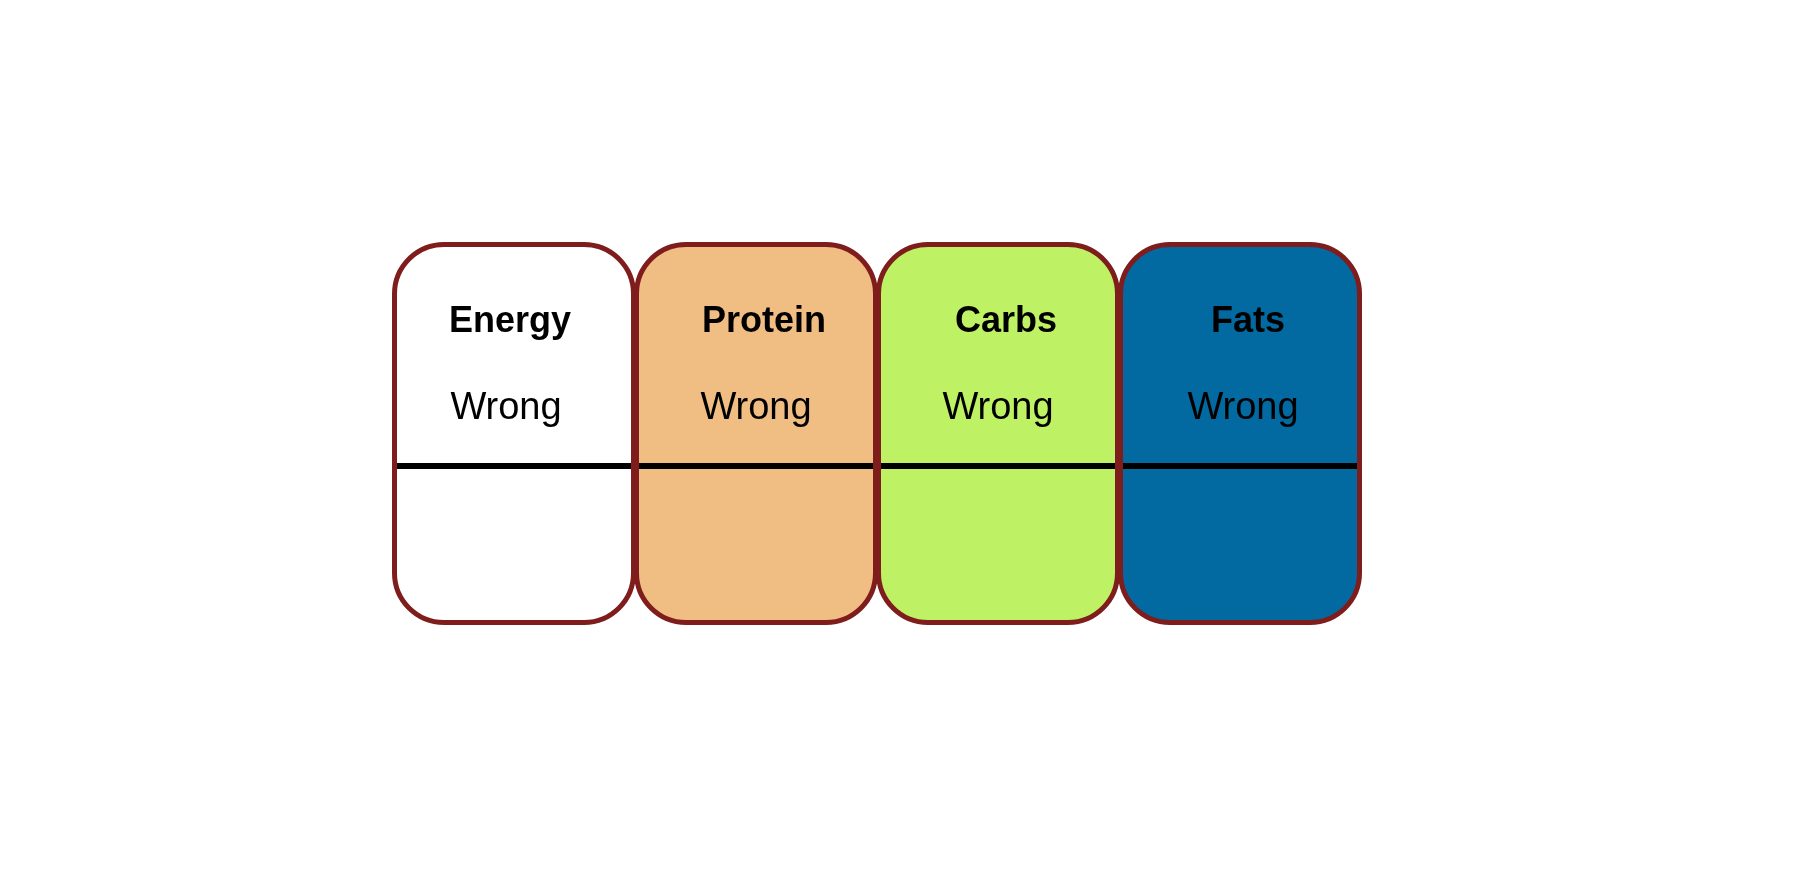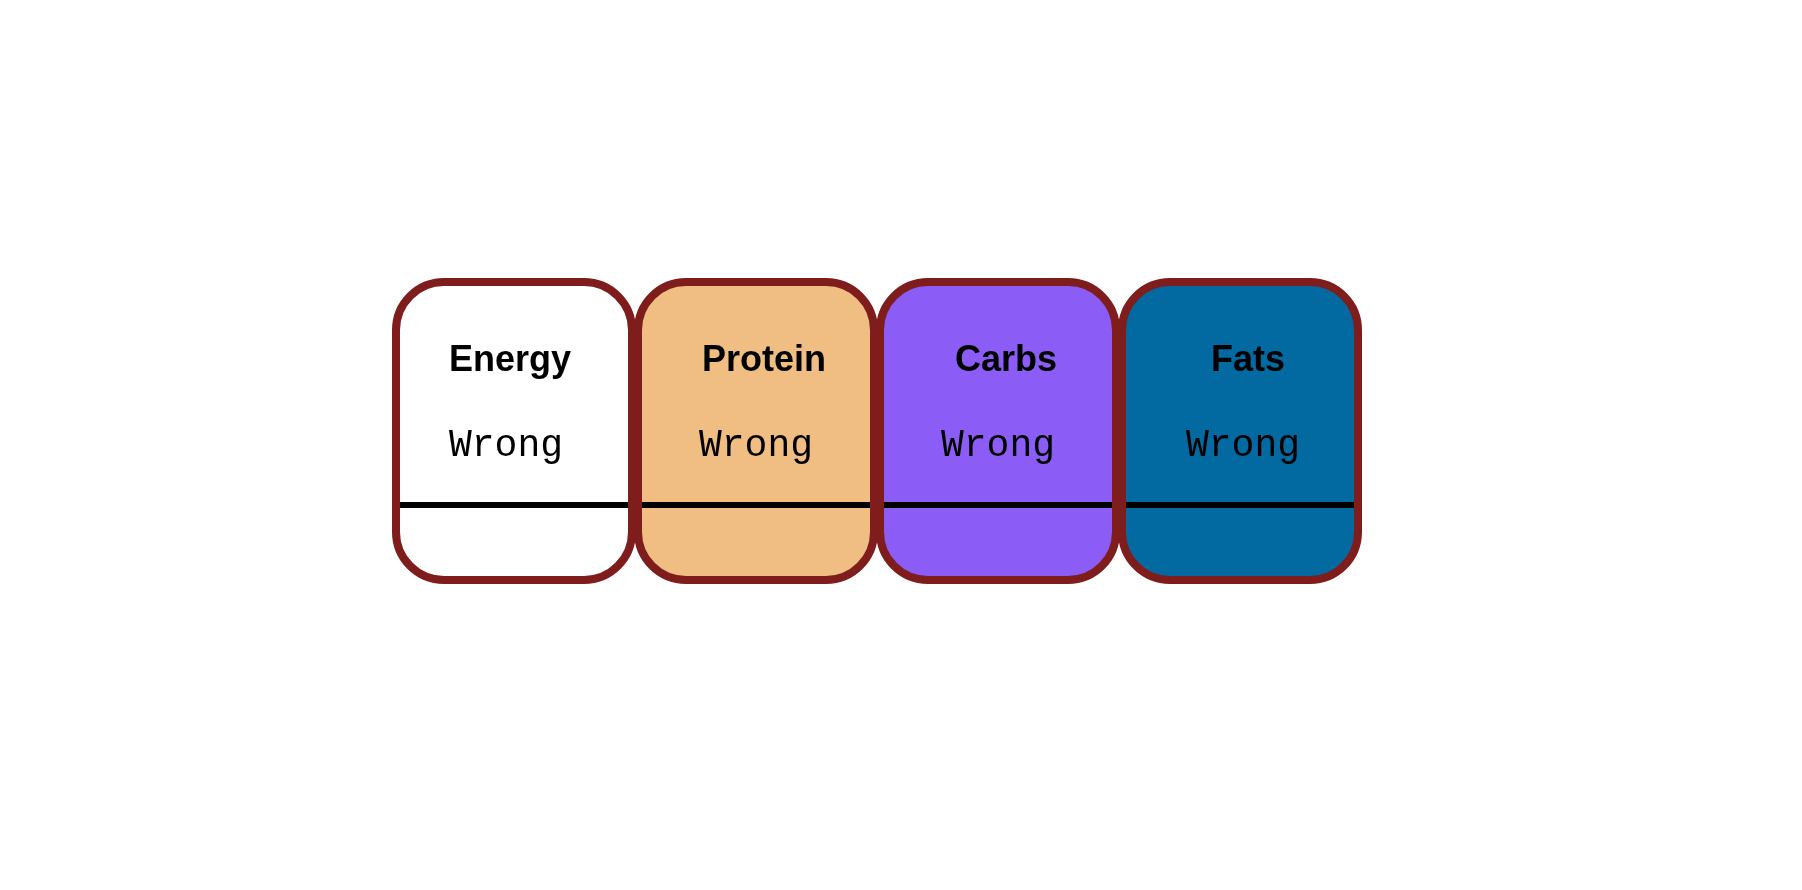--- a/index.html
+++ b/index.html
@@ -1,40 +1,40 @@
 <!DOCTYPE html>
 <html><head>
 <meta charset="utf-8">
 <style>
   html, body { margin:0; padding:0; background:#ffffff; }
   body { width:1802px; height:890px; position:relative; overflow:hidden; font-family:"Liberation Sans", sans-serif; }
   .cards { position:absolute; left:392px; top:242px; display:flex; }
   .card {
-    position:relative; width:244px; height:306px; box-sizing:border-box;
-    border:8px solid #7f1d1d; border-radius:52px; margin-right:-2px; overflow:hidden;margin-top:36px;
+    position:relative; width:244px; height:383px; box-sizing:border-box;
+    border:5px solid #7f1d1d; border-radius:52px; margin-right:-2px; overflow:hidden;
   }
   .card .divider { position:absolute; left:0; right:0; top:216px; height:6px; background:#000; }
   .card .title { position:absolute; left:16px; right:0; top:52px; text-align:center; font-weight:bold; font-size:36px; color:#000; }
-  .card .value { position:absolute; left:0; right:0; top:138px; text-align:center; font-size:38px; color:#000;font-family:Liberation Mono, monospace; }
+  .card .value { position:absolute; left:0; right:0; top:138px; text-align:center; font-size:38px; color:#000; }
 </style>
 </head>
 <body>
 
 <div class="cards">
   <div class="card" style="background:#ffffff;">
     <div class="title" style="left:-8px;">Energy</div>
     <div class="value" style="left:-16px;">Wrong</div>
     <div class="divider"></div>
   </div>
   <div class="card" style="background:#f0bd83;">
     <div class="title">Protein</div>
     <div class="value">Wrong</div>
     <div class="divider"></div>
   </div>
-  <div class="card" style="background:#8b5cf6;">
+  <div class="card" style="background:#bef264;">
     <div class="title">Carbs</div>
     <div class="value">Wrong</div>
     <div class="divider"></div>
   </div>
   <div class="card" style="background:#0369a1;">
     <div class="title">Fats</div>
     <div class="value" style="left:6px;">Wrong</div>
     <div class="divider"></div>
   </div>
 </div>

